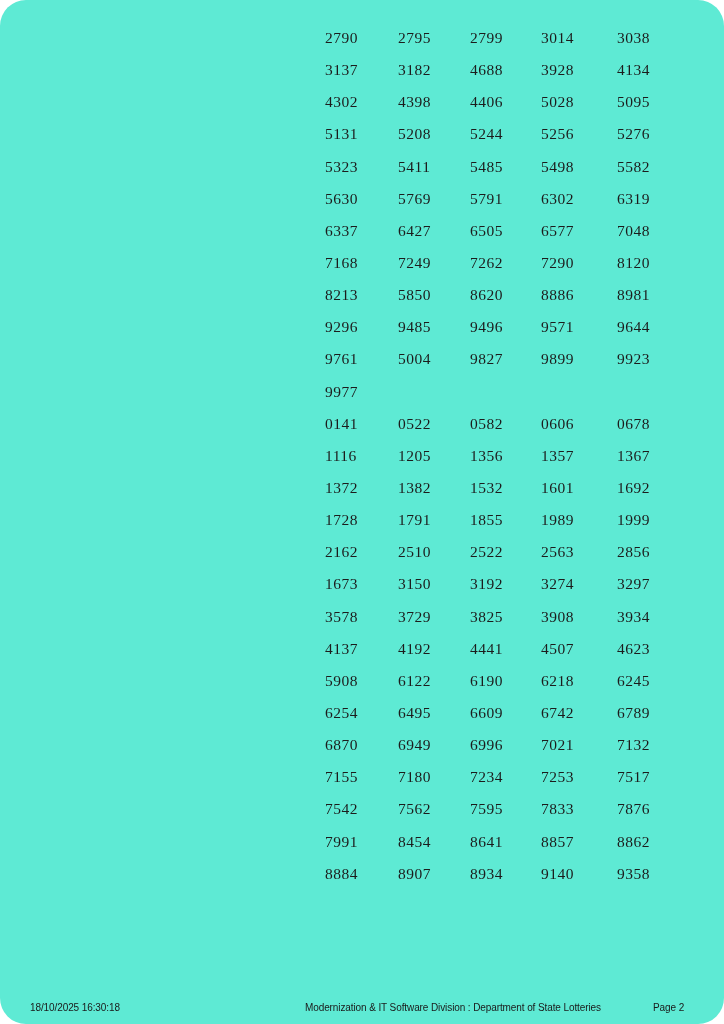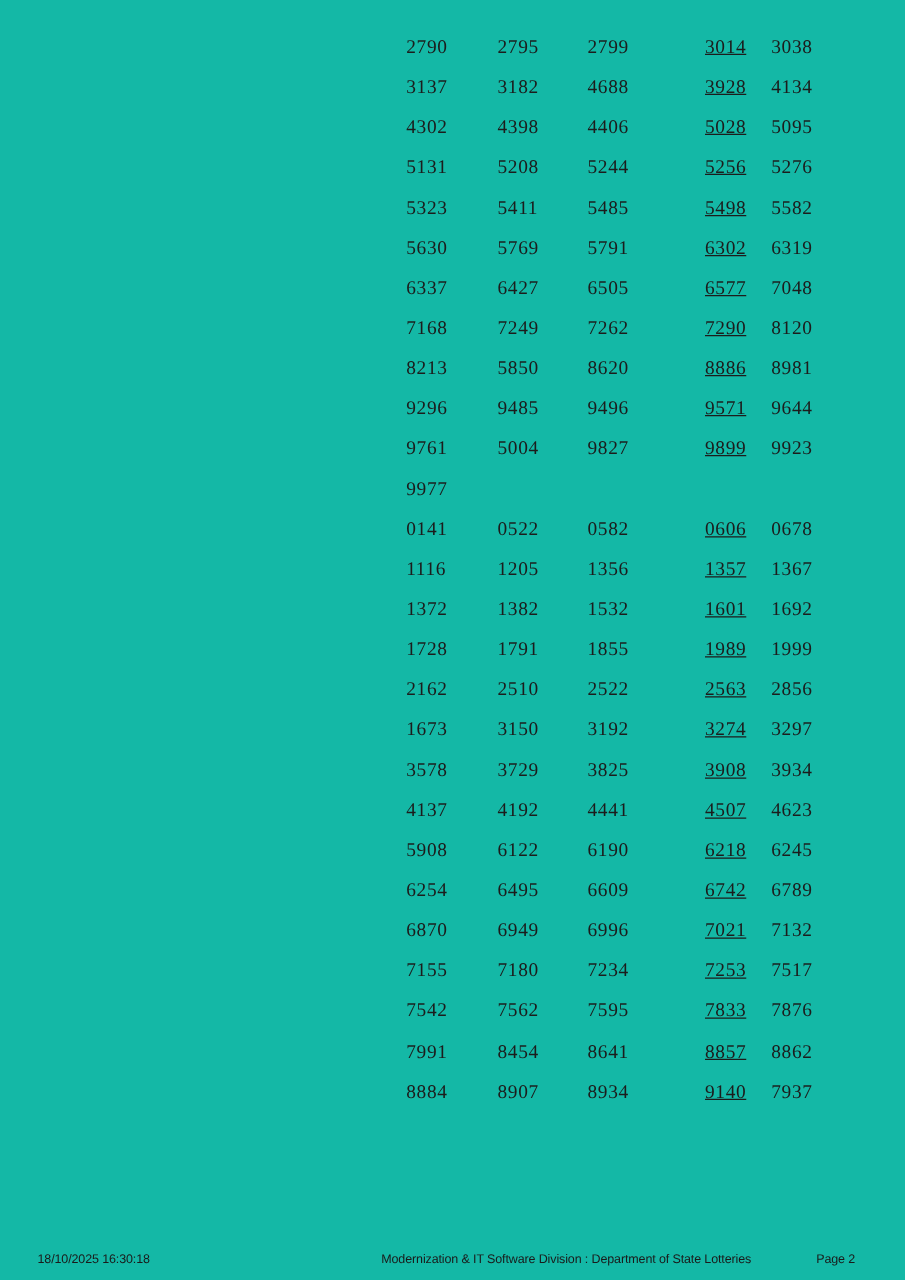--- a/index.html
+++ b/index.html
@@ -4,24 +4,25 @@
 <style>
   html, body {
     margin: 0;
     padding: 0;
     background: #ffffff;
   }
   #page {
     position: relative;
     width: 724px;
     height: 1024px;
-    background: #14b8a6;
+    background: #5eead4;
     overflow: hidden;
     font-family: "Liberation Serif", serif;
     color: #1b1b1b;
+    border-radius: 26px;
   }
   #number-grid {
     position: absolute;
     left: 0;
     top: 22px;
     width: 724px;
   }
   .num-row {
     position: relative;
     height: 32.15px;
@@ -31,21 +32,21 @@
     top: 0;
     line-height: 32.15px;
     font-size: 15.5px;
     letter-spacing: 0.5px;
     white-space: nowrap;
     color: #1c1c1c;
   }
   .c0 { left: 325px; }
   .c1 { left: 398px; }
   .c2 { left: 470px; }
-  .c3 { left: 564px; text-decoration: underline; }
+  .c3 { left: 541px; }
   .c4 { left: 617px; }
   .prize-label {
     position: absolute;
     left: 69px;
     top: 0;
     line-height: 32.15px;
     font-size: 15.5px;
     font-weight: bold;
     color: #000000;
     white-space: nowrap;
@@ -245,20 +246,20 @@
         <span class="num c1">8454</span>
         <span class="num c2">8641</span>
         <span class="num c3">8857</span>
         <span class="num c4">8862</span>
       </div>
       <div class="num-row">
         <span class="num c0">8884</span>
         <span class="num c1">8907</span>
         <span class="num c2">8934</span>
         <span class="num c3">9140</span>
-        <span class="num c4">7937</span>
+        <span class="num c4">9358</span>
       </div>
     </div>
 
   <span id="footer-timestamp" class="footer-text">18/10/2025 16:30:18</span>
   <span id="footer-division" class="footer-text">Modernization &amp; IT Software Division : Department of State Lotteries</span>
   <span id="footer-page" class="footer-text">Page 2</span>
 </div>
 
 </body></html>

